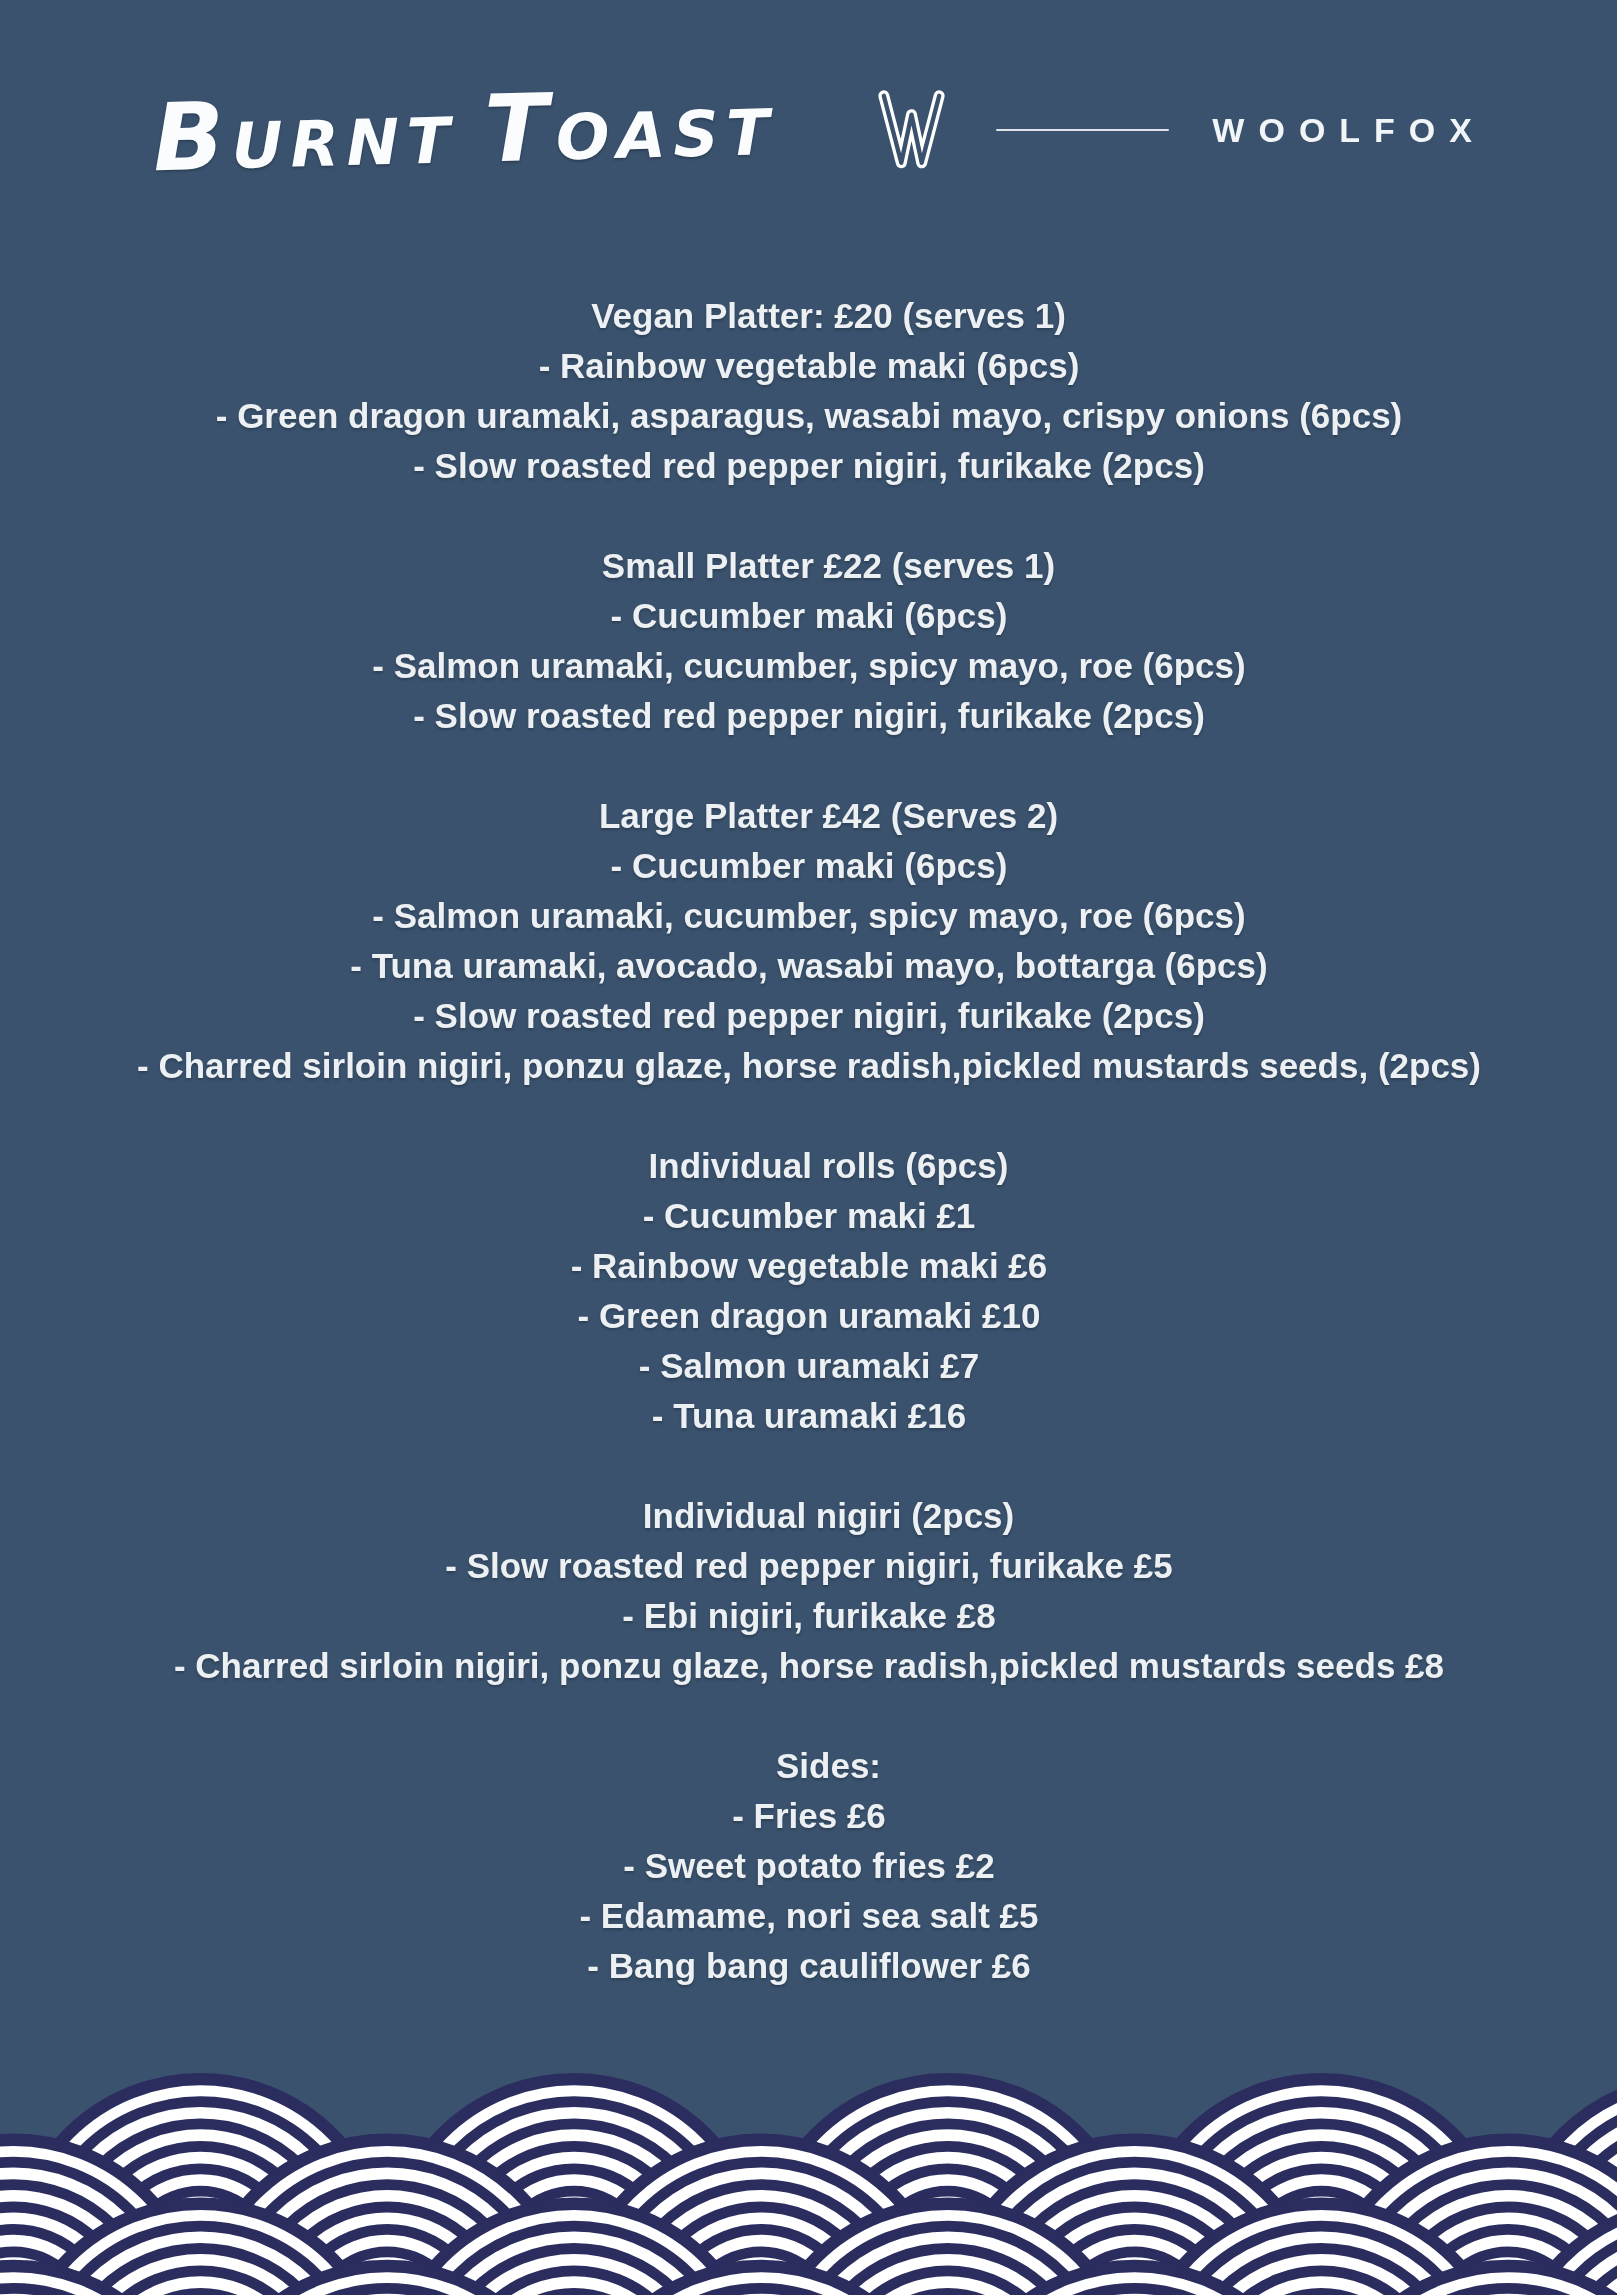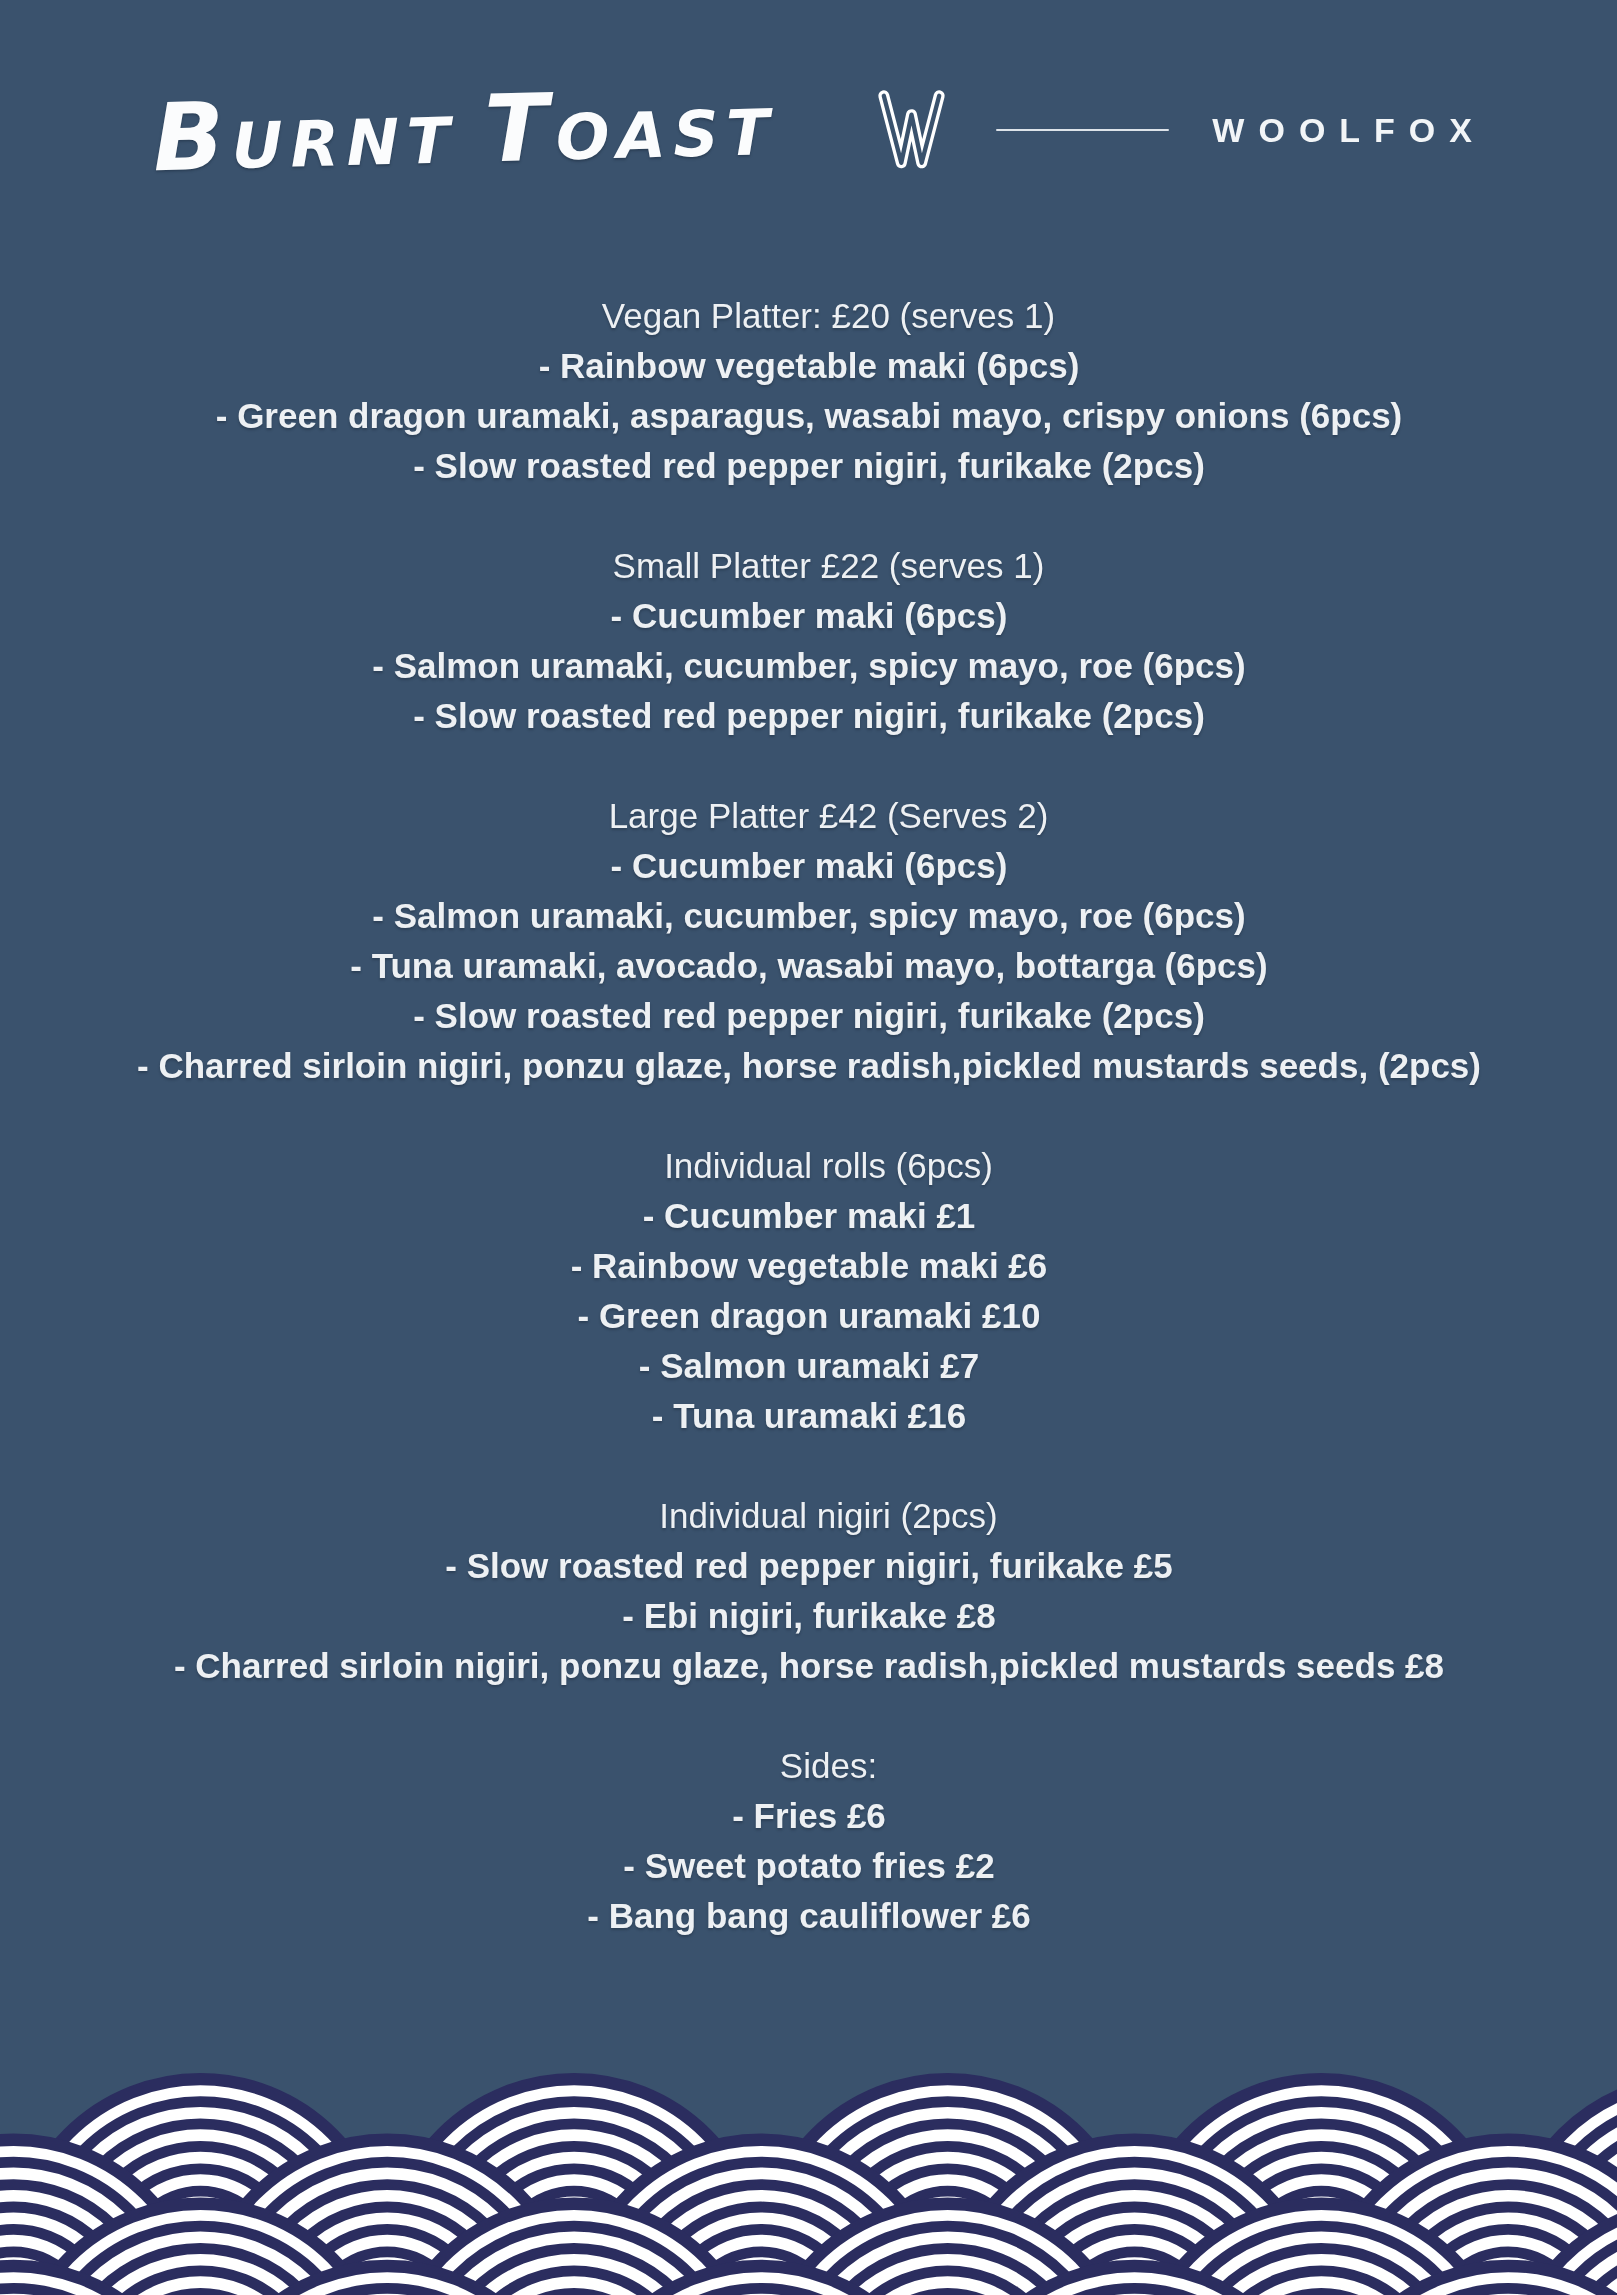--- a/index.html
+++ b/index.html
@@ -75,21 +75,21 @@
   .section-heading,
   .menu-item{
     margin:0;
     font-size:35px;
     font-weight:700;
     line-height:50px;
     color:var(--text);
     text-shadow:0 1.7px 2.5px rgba(12,22,38,.30);
     white-space:nowrap;
   }
-  .section-heading{font-weight:400;padding-left:39px;}
+  .section-heading{font-weight:700;padding-left:39px;}
 
   
   .wave-band{
     position:absolute;
     left:0;bottom:0;
     width:1618px;height:274px;
   }
   .wave-band svg{display:block;}
 </style>
 <title>Burnt Toast sushi menu</title></head>
@@ -143,20 +143,21 @@
     <section class="menu-section">
       <h2 class="section-heading">Individual nigiri (2pcs)</h2>
       <p class="menu-item">- Slow roasted red pepper nigiri, furikake £5</p>
       <p class="menu-item">- Ebi nigiri, furikake £8</p>
       <p class="menu-item">- Charred sirloin nigiri, ponzu glaze, horse radish,pickled mustards seeds £8</p>
     </section>
     <section class="menu-section">
       <h2 class="section-heading">Sides:</h2>
       <p class="menu-item">- Fries £6</p>
       <p class="menu-item">- Sweet potato fries £2</p>
+      <p class="menu-item">- Edamame, nori sea salt £5</p>
       <p class="menu-item">- Bang bang cauliflower £6</p>
     </section>
   </main>
 
 <div class="wave-band">
   <svg width="1618" height="274" viewBox="0 0 1946 330" aria-hidden="true">
       <g>
         <circle cx="-210" cy="295" r="225" fill="#ffffff" stroke="#2b2d5f" stroke-width="15"></circle>
         <circle cx="-210" cy="295" r="198" fill="none" stroke="#2b2d5f" stroke-width="13"></circle>
         <circle cx="-210" cy="295" r="171" fill="none" stroke="#2b2d5f" stroke-width="13"></circle>

